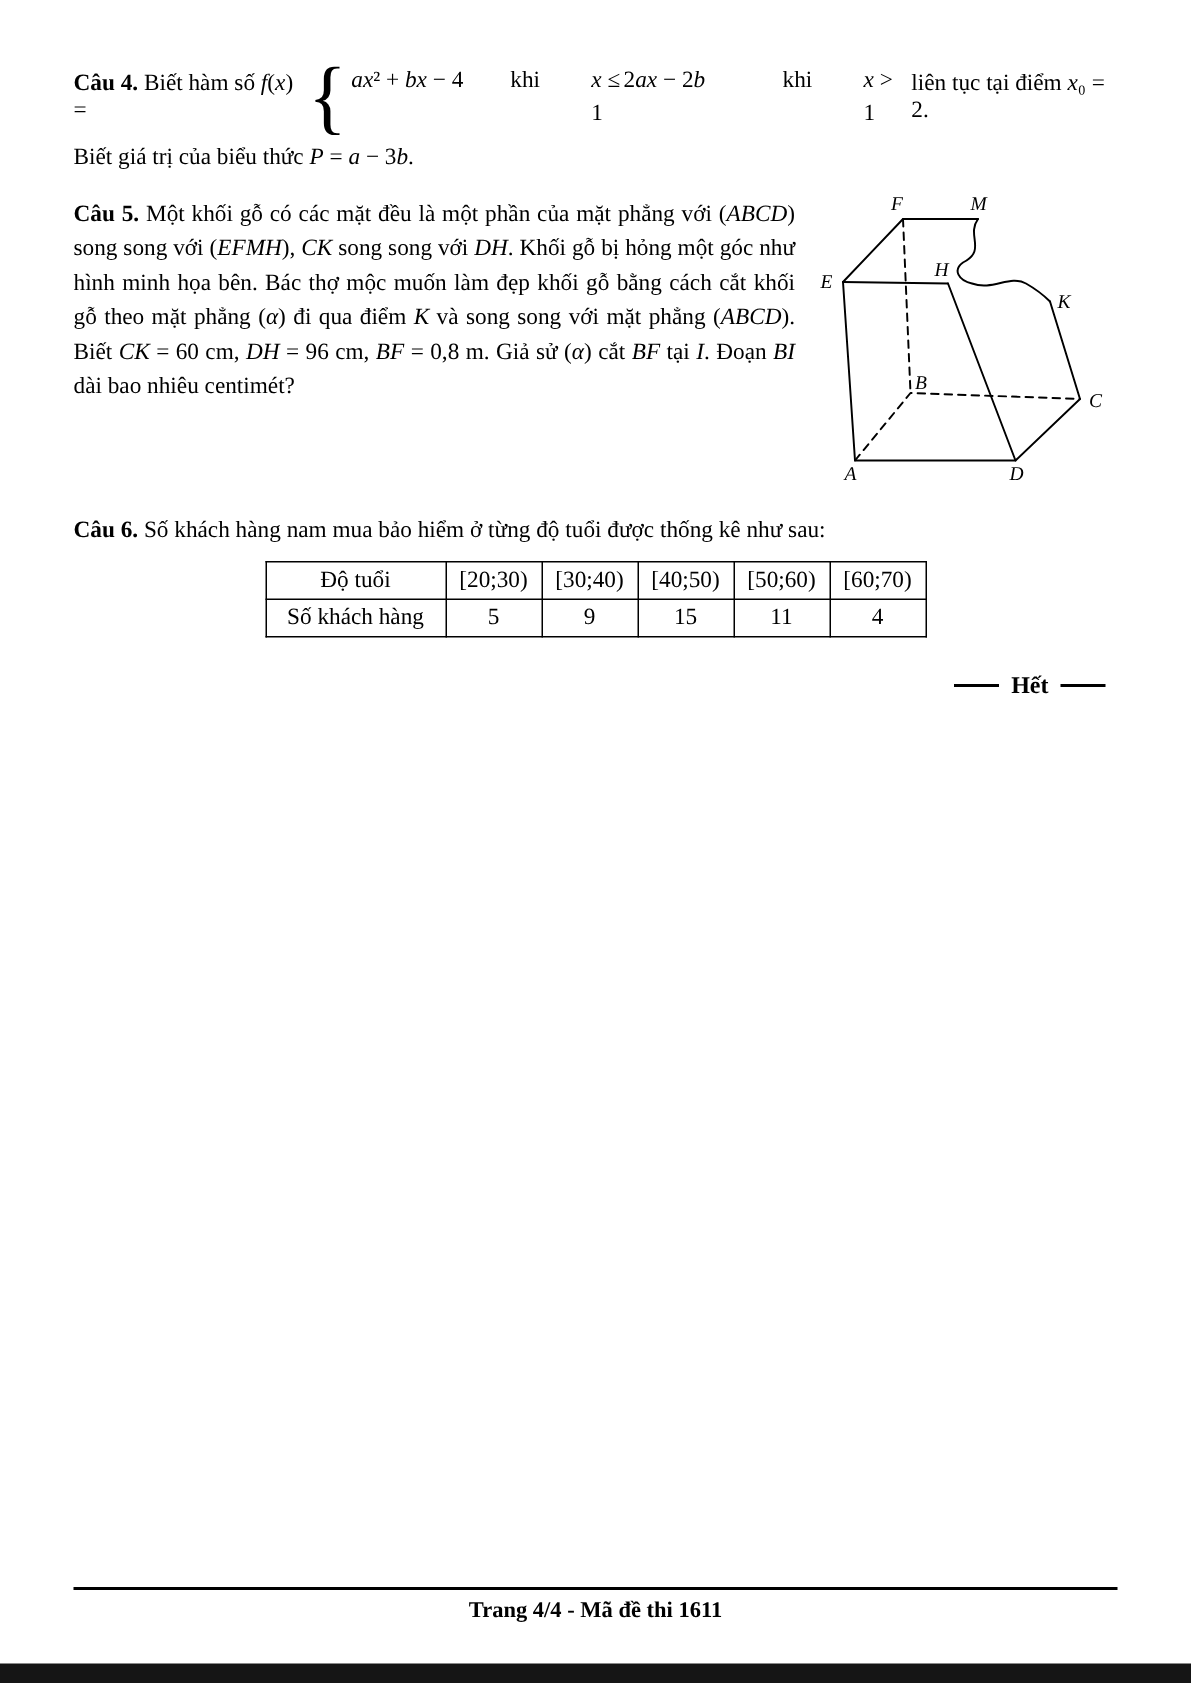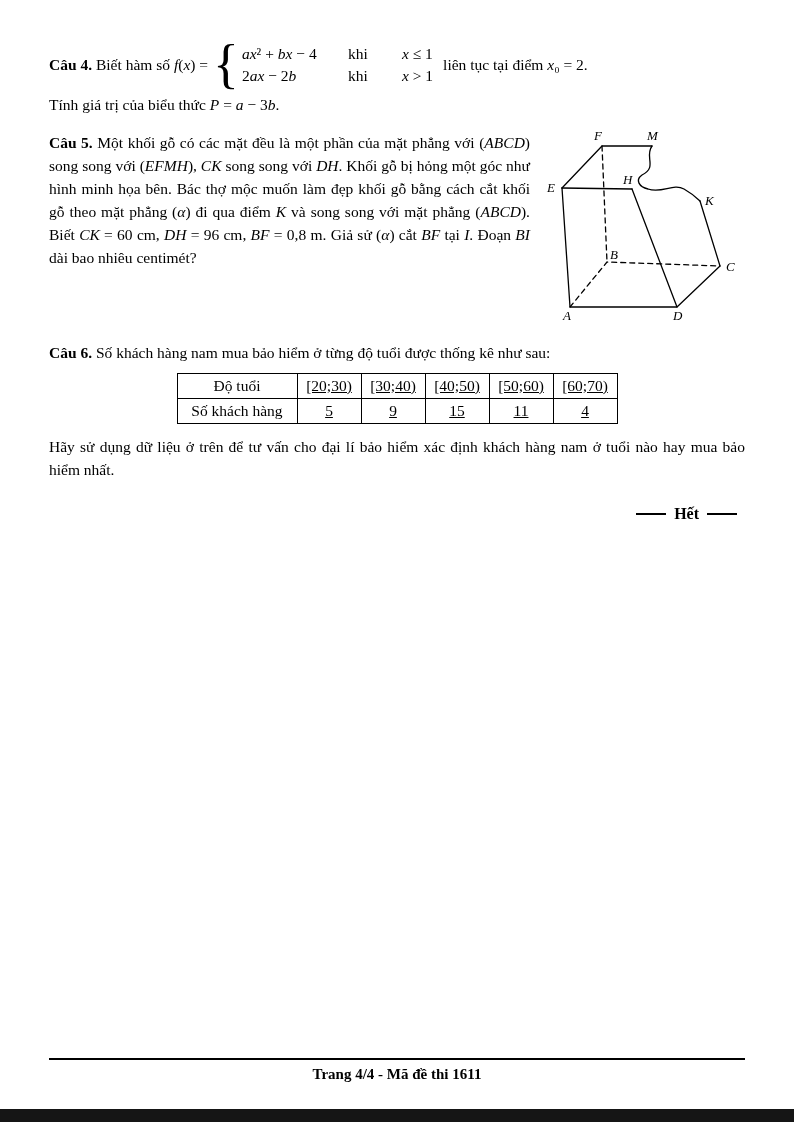--- a/index.html
+++ b/index.html
@@ -11,40 +11,40 @@
     position:relative;
     overflow:hidden;
   }
   .it { font-style:italic; }
   .bd { font-weight:bold; }
   .page { position:relative; width:794px; height:1122px; padding:42px 49px 0 49px; overflow:hidden; }
 
   
   .q4-line1 { display:flex; align-items:center; flex-wrap:nowrap; }
   .brace { font-size:54px; line-height:0.85; font-weight:400; margin:0 3px 0 5px; transform:scaleY(1.02); }
-  .cases { display:flex; flex-direction:column; }
+  .cases { display:flex; flex-direction:row; }
   .case-row { display:flex; line-height:22px; }
   .case-expr { min-width:106px; }
   .case-khi  { min-width:54px; }
   .q4-outro { margin-left:10px; }
   .q4-line2 { margin-top:5px; line-height:23px; }
 
   
   .q5 { margin-top:15px; overflow:hidden; }
   .figure-wrap { float:right; width:205px; margin:-8px 0 2px 10px; }
   .q5-text { text-align:justify; line-height:23px; }
   svg text { font-family:"Liberation Serif","DejaVu Serif",serif; font-style:italic; font-size:13px; fill:#000; }
 
   
   .q6 { margin-top:12px; clear:both; }
   .q6-intro { line-height:23px; }
   .q6 table { border-collapse:collapse; margin:9px auto 0 auto; }
   .q6 td { border:1.4px solid #000; text-align:center; padding:2px 6px; height:25px; font-size:15.5px; }
   .q6 td.first { width:120px;margin-left:20px; }
-  .q6 td.col   { width:64px;text-decoration:underline;  }
+  .q6 td.col   { width:64px;  }
   .q6-outro { margin-top:11px; text-align:justify; line-height:23px; }
 
   
   .end-mark { text-align:right; margin-top:24px; font-size:16px; }
   .end-dash { display:inline-block; width:30px; border-top:2px solid #000; vertical-align:middle; margin:0 8px 3px 8px; }
 
   
   .page-footer { position:absolute; left:49px; right:49px; top:1058px; }
   .footer-rule { border-top:2px solid #000; }
   .footer-text { text-align:center; font-weight:bold; margin-top:6px; font-size:15px; }
@@ -66,21 +66,21 @@
           <span class="rich"><span class="it">x</span><span> ≤ 1</span></span>
         </div>
         <div class="case-row">
           <span class="case-expr rich"><span>2</span><span class="it">ax</span><span> − 2</span><span class="it">b</span></span>
           <span class="case-khi">khi</span>
           <span class="rich"><span class="it">x</span><span> &gt; 1</span></span>
         </div>
       </div>
       <span class="q4-outro rich"><span>liên tục tại điểm </span><span class="it">x</span><span>₀ = 2.</span></span>
     </div>
-    <div class="q4-line2 rich"><span>Tính giá trị của biểu thức </span><span class="it">P</span><span> = </span><span class="it">a</span><span> − 3</span><span class="it">b</span><span>.</span></div>
+    <div class="q4-line2 rich"><span>Biết giá trị của biểu thức </span><span class="it">P</span><span> = </span><span class="it">a</span><span> − 3</span><span class="it">b</span><span>.</span></div>
   </section>
 
   <section class="q5">
     <div class="figure-wrap">
       <svg viewBox="0 0 205 200" width="205" height="200">
         <g fill="none" stroke="#000" stroke-width="1.3" stroke-linejoin="round" stroke-linecap="round">
 
           <path d="M22,65 L62,23 L112,23"></path>
           <path d="M22,65 L92,66"></path>
           <path d="M92,66 L137,184"></path>
@@ -124,21 +124,20 @@
         <tr>
           <td class="first">Số khách hàng</td>
           <td class="col">5</td>
           <td class="col">9</td>
           <td class="col">15</td>
           <td class="col">11</td>
           <td class="col">4</td>
         </tr>
       </tbody>
     </table>
-    <p class="q6-outro rich"><span>Hãy sử dụng dữ liệu ở trên để tư vấn cho đại lí bảo hiểm xác định khách hàng nam ở tuổi nào hay mua bảo hiểm nhất.</span></p>
   </section>
 
   <div class="end-mark">
     <span class="end-dash"></span><b>Hết</b><span class="end-dash"></span>
   </div>
 
   <div class="page-footer">
     <div class="footer-rule"></div>
     <div class="footer-text">Trang 4/4 - Mã đề thi 1611</div>
   </div>

